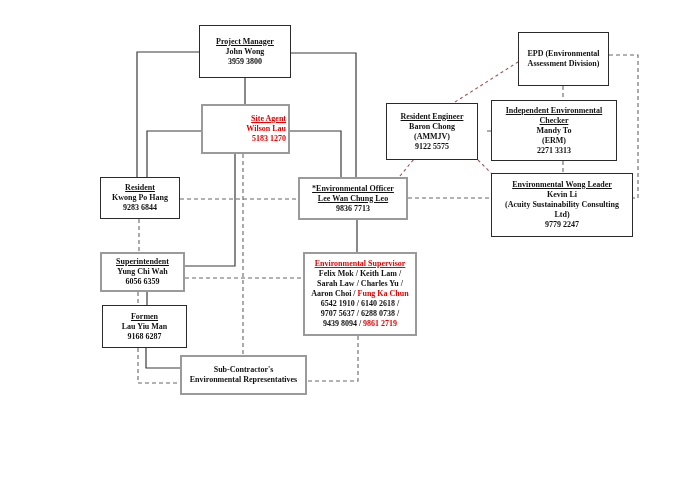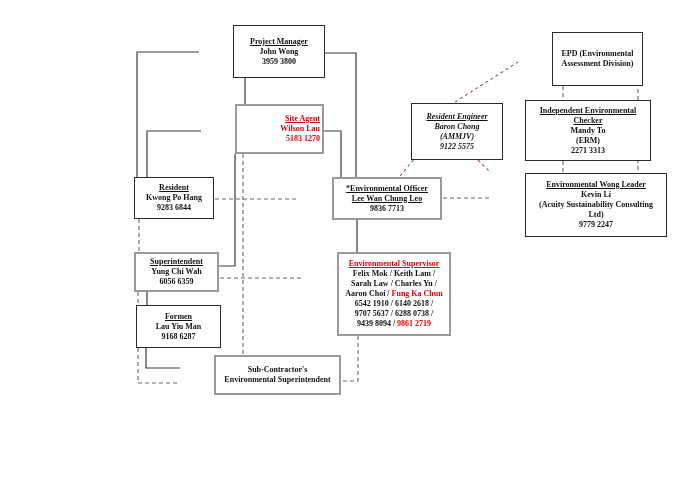--- a/index.html
+++ b/index.html
@@ -2,21 +2,21 @@
 <html><head>
 <meta charset="utf-8">
 <style>
   html,body{margin:0;padding:0;background:#ffffff;}
   #canvas{position:relative;width:674px;height:485px;background:#ffffff;overflow:hidden;
           font-family:"Liberation Serif",serif;}
   #wires{position:absolute;left:0;top:0;}
   .box{position:absolute;background:#ffffff;border:1px solid #2a2a2a;
        display:flex;flex-direction:column;align-items:center;justify-content:center;
        text-align:center;font-weight:bold;font-size:8px;line-height:1.25;color:#111;
-       box-sizing:border-box;padding:1px 2px;margin-left:34px;}
+       box-sizing:border-box;padding:1px 2px;}
   .box.gray{border:2px solid #9a9a9a;}
   .bl{white-space:nowrap;}
   .u{text-decoration:underline;}
   .red{color:#e60000;}
   #legend{position:absolute;left:28px;top:408px;width:228px;height:50px;
           border:1.5px solid #3a3a3a;box-sizing:border-box;background:#fff;
           font-size:7.6px;line-height:1.32;color:#222;padding:3px 4px 2px 3px;}
   .lg-row{display:flex;align-items:center;white-space:nowrap;}
   .sw{display:inline-block;width:22px;height:0;margin:0 11px 0 9px;}
   .sw-solid{border-top:1.4px solid #3a3a3a;}
@@ -74,21 +74,21 @@
     <div class="bl u red">Site Agent</div>
     <div class="bl red">Wilson Lau</div>
     <div class="bl red">5183 1270</div>
   </div>
 
   <div class="box" style="left:518px;top:32px;width:91px;height:54px;">
     <div class="bl">EPD (Environmental</div>
     <div class="bl">Assessment Division)</div>
   </div>
 
-  <div class="box" style="left:377px;top:103px;width:92px;height:57px;font-style:italic;">
+  <div class="box" style="left:386px;top:103px;width:92px;height:57px;">
     <div class="bl u">Resident Engineer</div>
     <div class="bl">Baron Chong</div>
     <div class="bl">(AMMJV)</div>
     <div class="bl">9122 5575</div>
   </div>
 
   <div class="box" style="left:491px;top:100px;width:126px;height:61px;">
     <div class="bl u">Independent Environmental</div>
     <div class="bl u">Checker</div>
     <div class="bl">Mandy To</div>
@@ -133,17 +133,17 @@
   </div>
 
   <div class="box" style="left:102px;top:305px;width:85px;height:43px;">
     <div class="bl u">Formen</div>
     <div class="bl">Lau Yiu Man</div>
     <div class="bl">9168 6287</div>
   </div>
 
   <div class="box gray" style="left:180px;top:355px;width:127px;height:40px;">
     <div class="bl">Sub-Contractor's</div>
-    <div class="bl">Environmental Superintendent</div>
+    <div class="bl">Environmental Representatives</div>
   </div>
 
 
 </div>
 
 </body></html>

